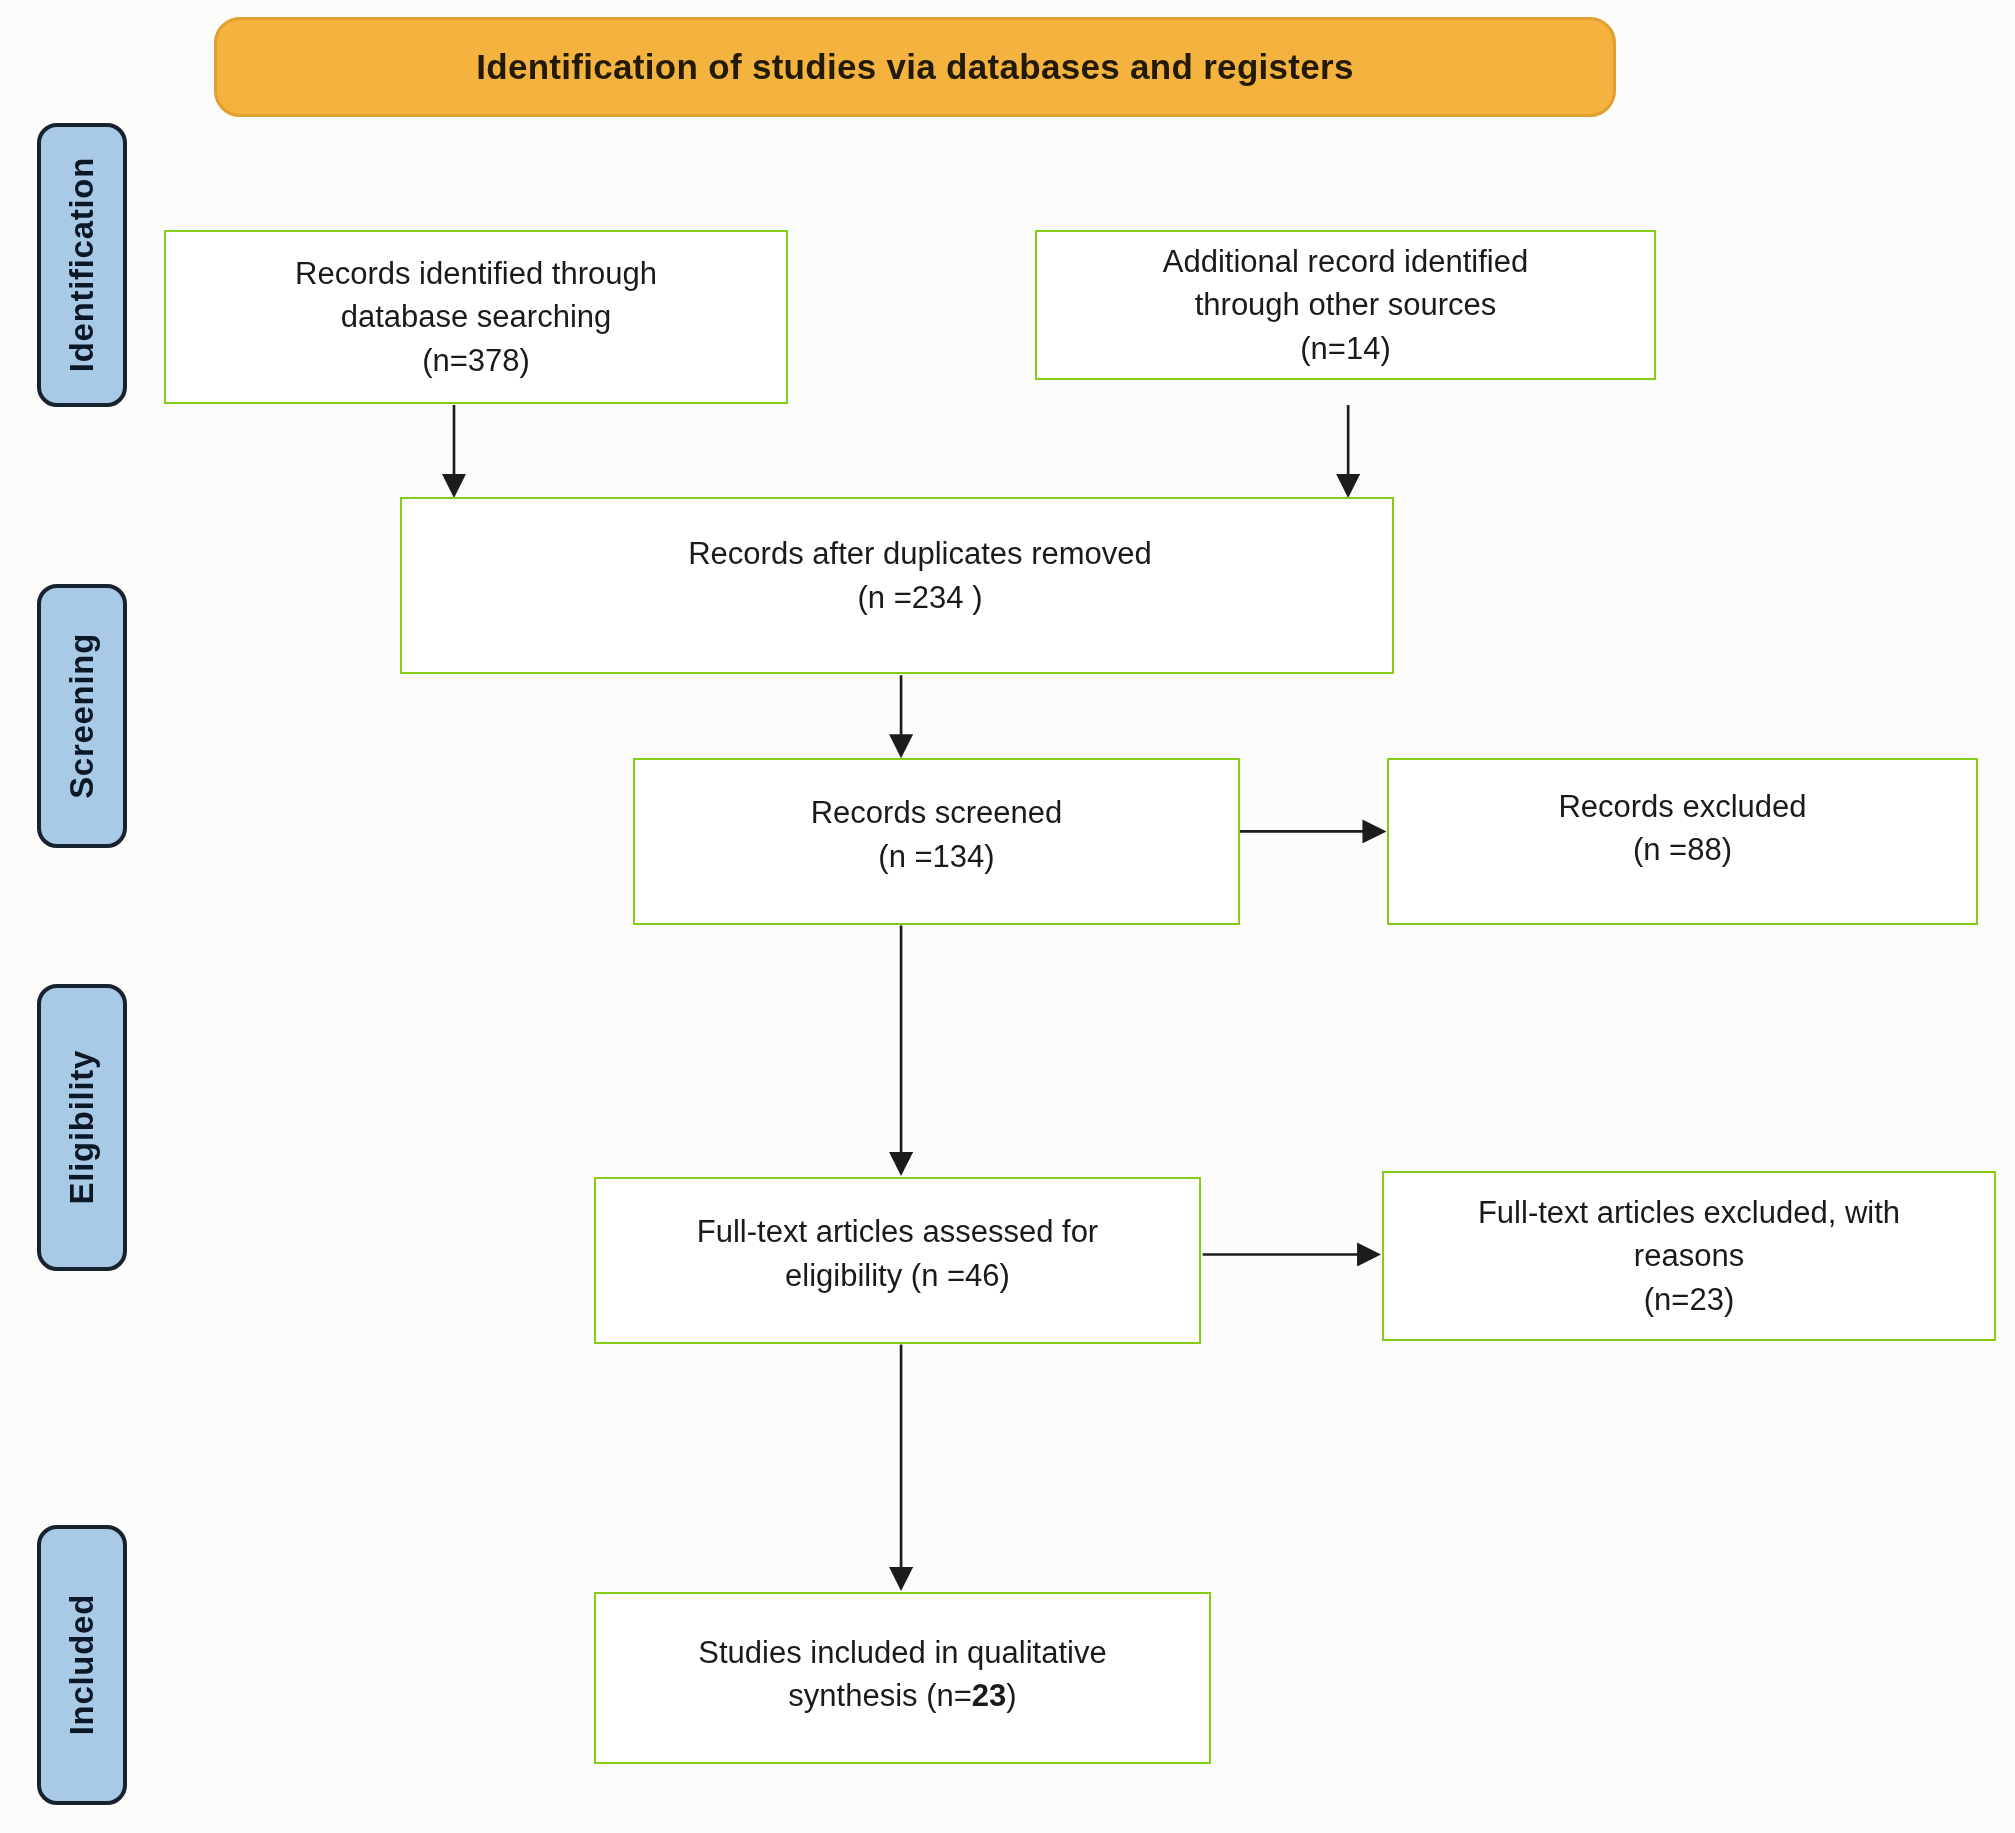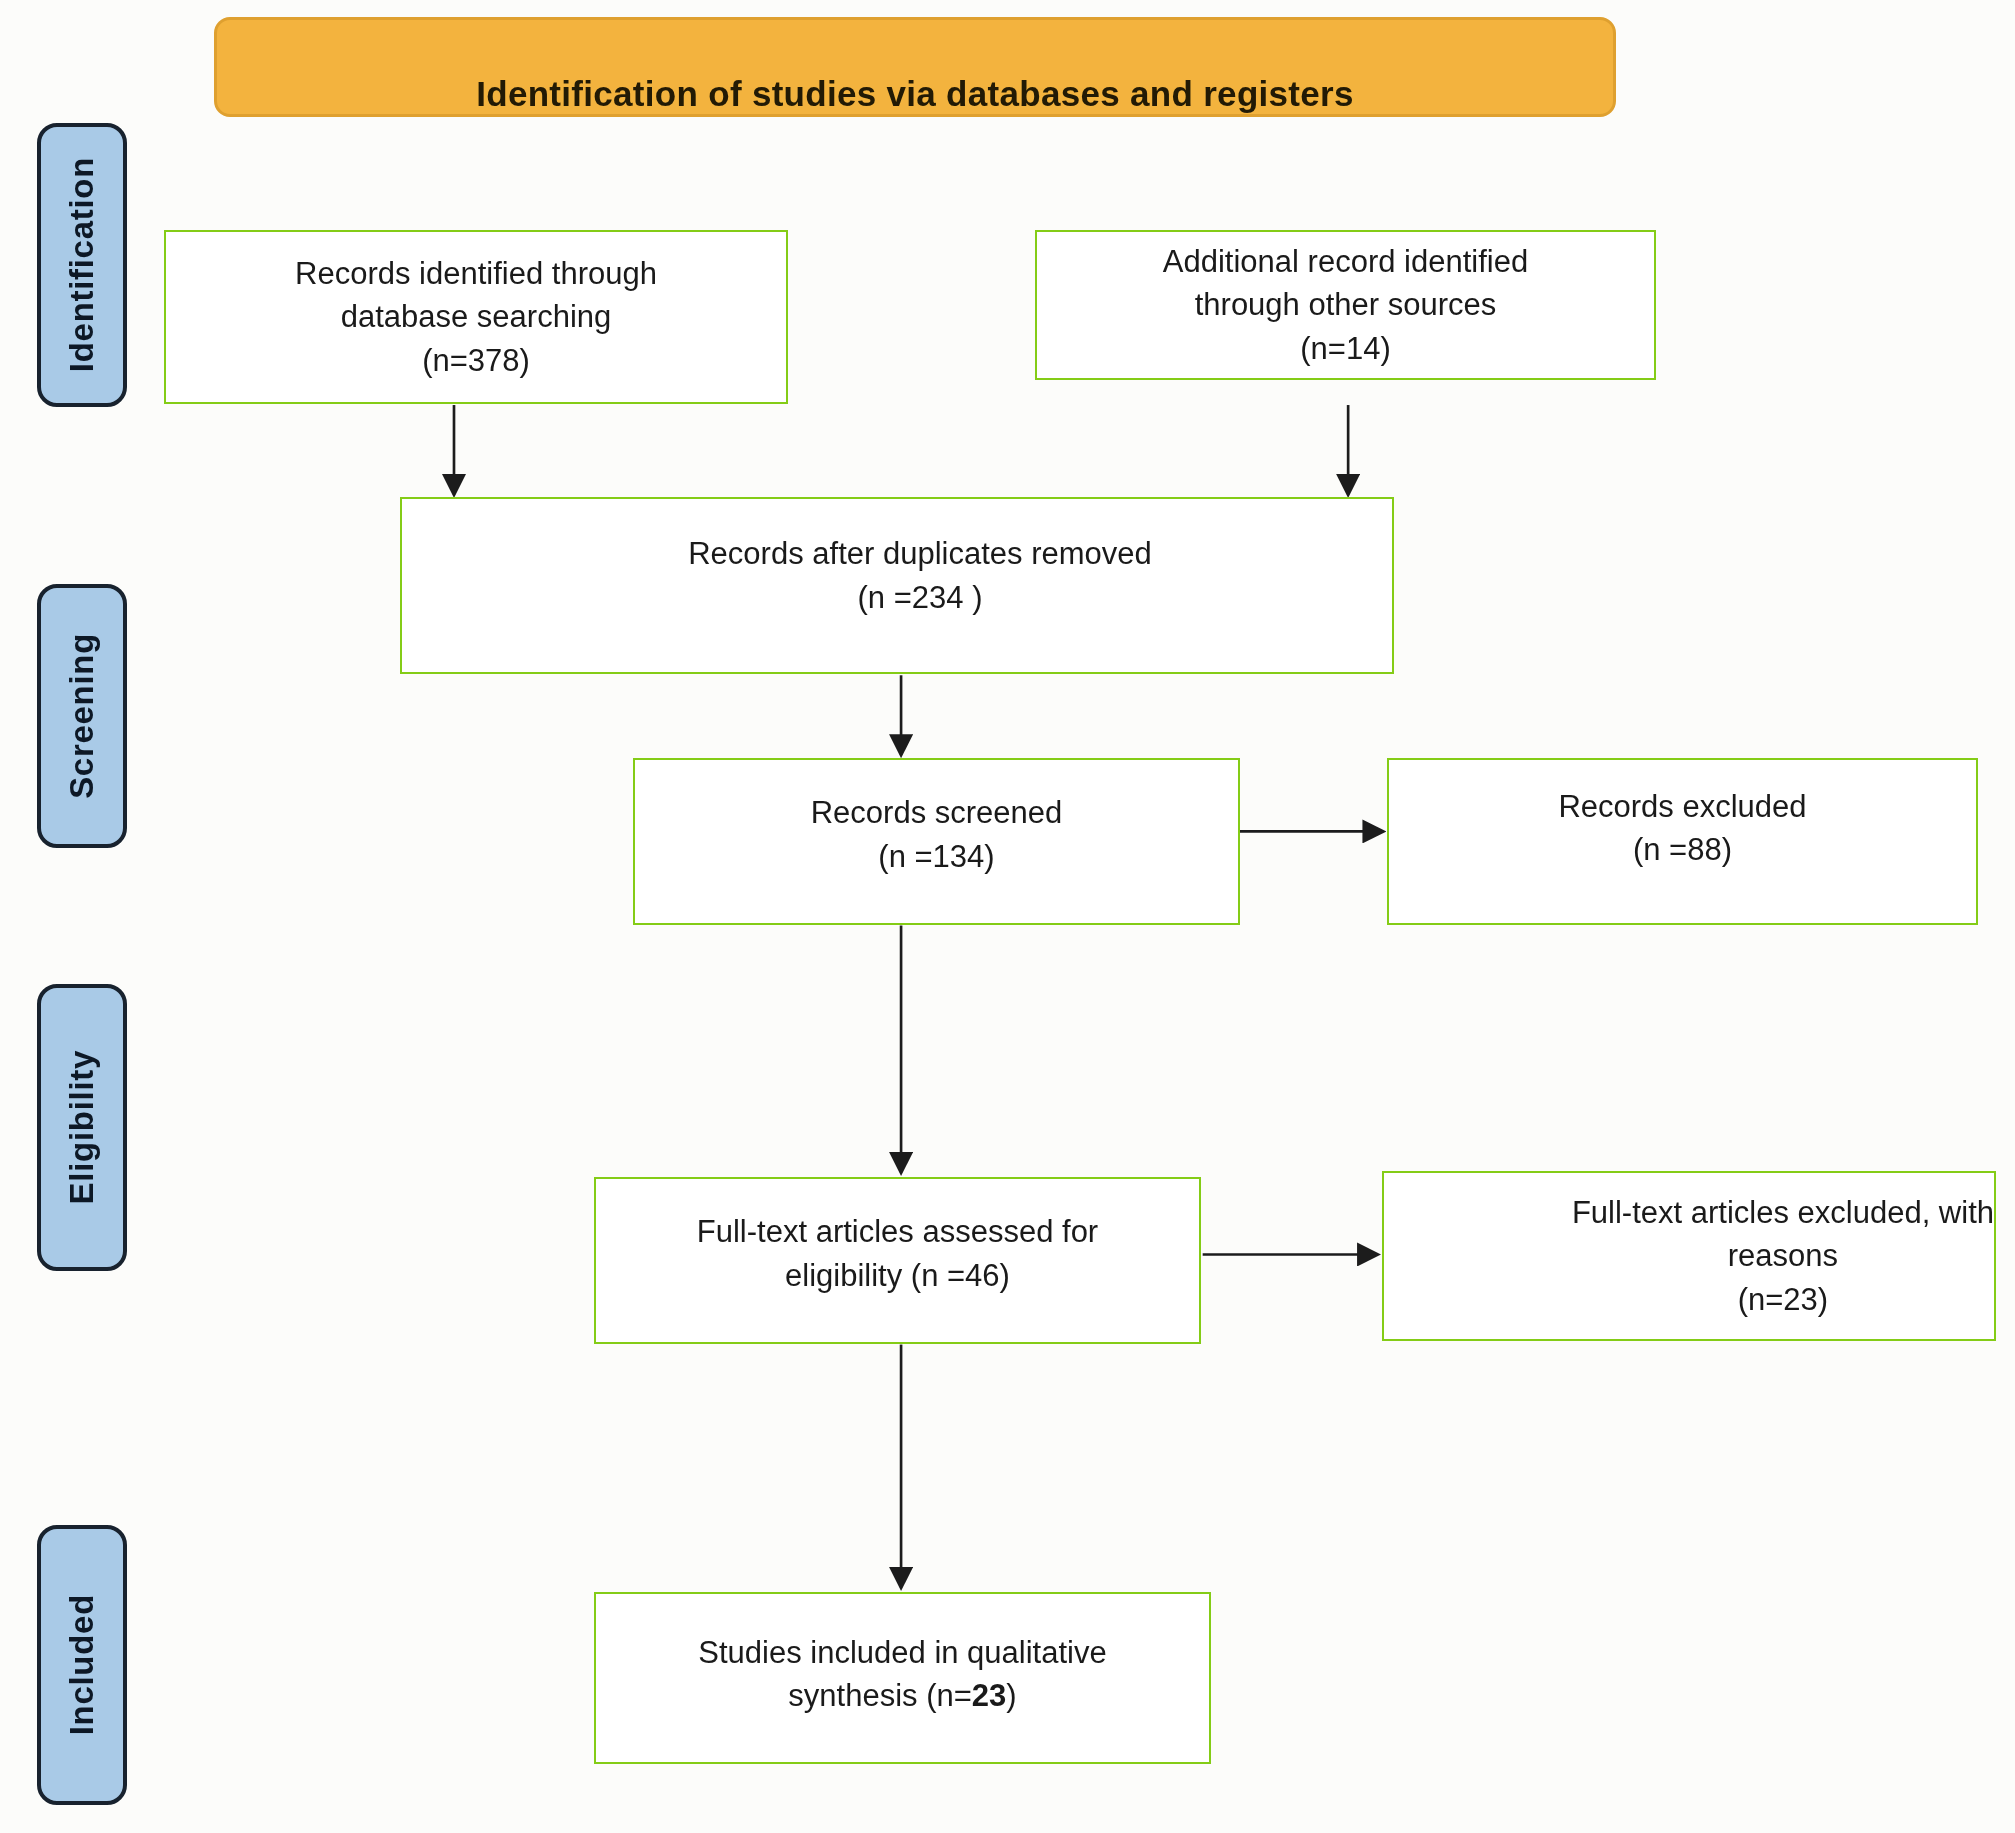--- a/index.html
+++ b/index.html
@@ -8,22 +8,22 @@
     width:2015px;height:1833px;
     background:#FCFCFA;
     font-family:"Liberation Sans", sans-serif;
     color:#1A1A1A;
   }
   .connectors{position:absolute;left:0;top:0;width:2015px;height:1833px;pointer-events:none;}
   .connectors line{stroke:#1C1C1C;stroke-width:4;}
 
   .banner{
     position:absolute;left:214px;top:16.7px;width:1402px;height:100px;
-    background:#F3B33E;border:3.3px solid #DFA02F;border-radius:16px;
-    display:flex;align-items:flex-end;justify-content:center;
+    background:#F3B33E;border:3.3px solid #DFA02F;border-radius:26px;
+    display:flex;align-items:center;justify-content:center;
     box-sizing:border-box;
   }
   .banner span{font-size:35px;font-weight:bold;color:#221A05;letter-spacing:0.3px;}
 
   .stage{
     position:absolute;left:37px;width:90px;
     background:#A9CAE7;border:4.7px solid #18222E;border-radius:20px;
     display:flex;align-items:center;justify-content:center;
     box-sizing:border-box;
   }
@@ -43,21 +43,21 @@
     box-sizing:border-box;text-align:center;
   }
   .box-text{font-size:31px;line-height:1.4;white-space:pre-line;}
 
   .box-identified{left:164px;top:230px;width:624px;height:174px;}
   .box-additional{left:1035px;top:230px;width:621px;height:150px;}
   .box-dedup{left:400px;top:497px;width:994px;height:177px;padding-bottom:20px;padding-left:46px;}
   .box-screened{left:594px;top:758px;width:607px;height:167px;padding-bottom:13.3px;margin-left:39px;}
   .box-rec-excluded{left:1387px;top:758px;width:591px;height:167px;padding-bottom:27px;}
   .box-fulltext{left:594px;top:1177px;width:607px;height:167px;padding-bottom:13.3px;}
-  .box-ft-excluded{left:1382px;top:1171px;width:614px;height:170px;justify-content:flex-end;}
+  .box-ft-excluded{left:1382px;top:1171px;width:614px;height:170px;}
   .box-included{left:594px;top:1592px;width:617px;height:172px;align-items:flex-start;padding-top:37px;}
 </style>
 </head>
 <body>
 
 <div class="canvas">
 
   <svg class="connectors" viewBox="0 0 3019 2747" xmlns="http://www.w3.org/2000/svg">
     <defs>
       <marker id="arrow" viewBox="0 0 10 10" refX="8.5" refY="5" markerWidth="9" markerHeight="9" orient="auto-start-reverse">

